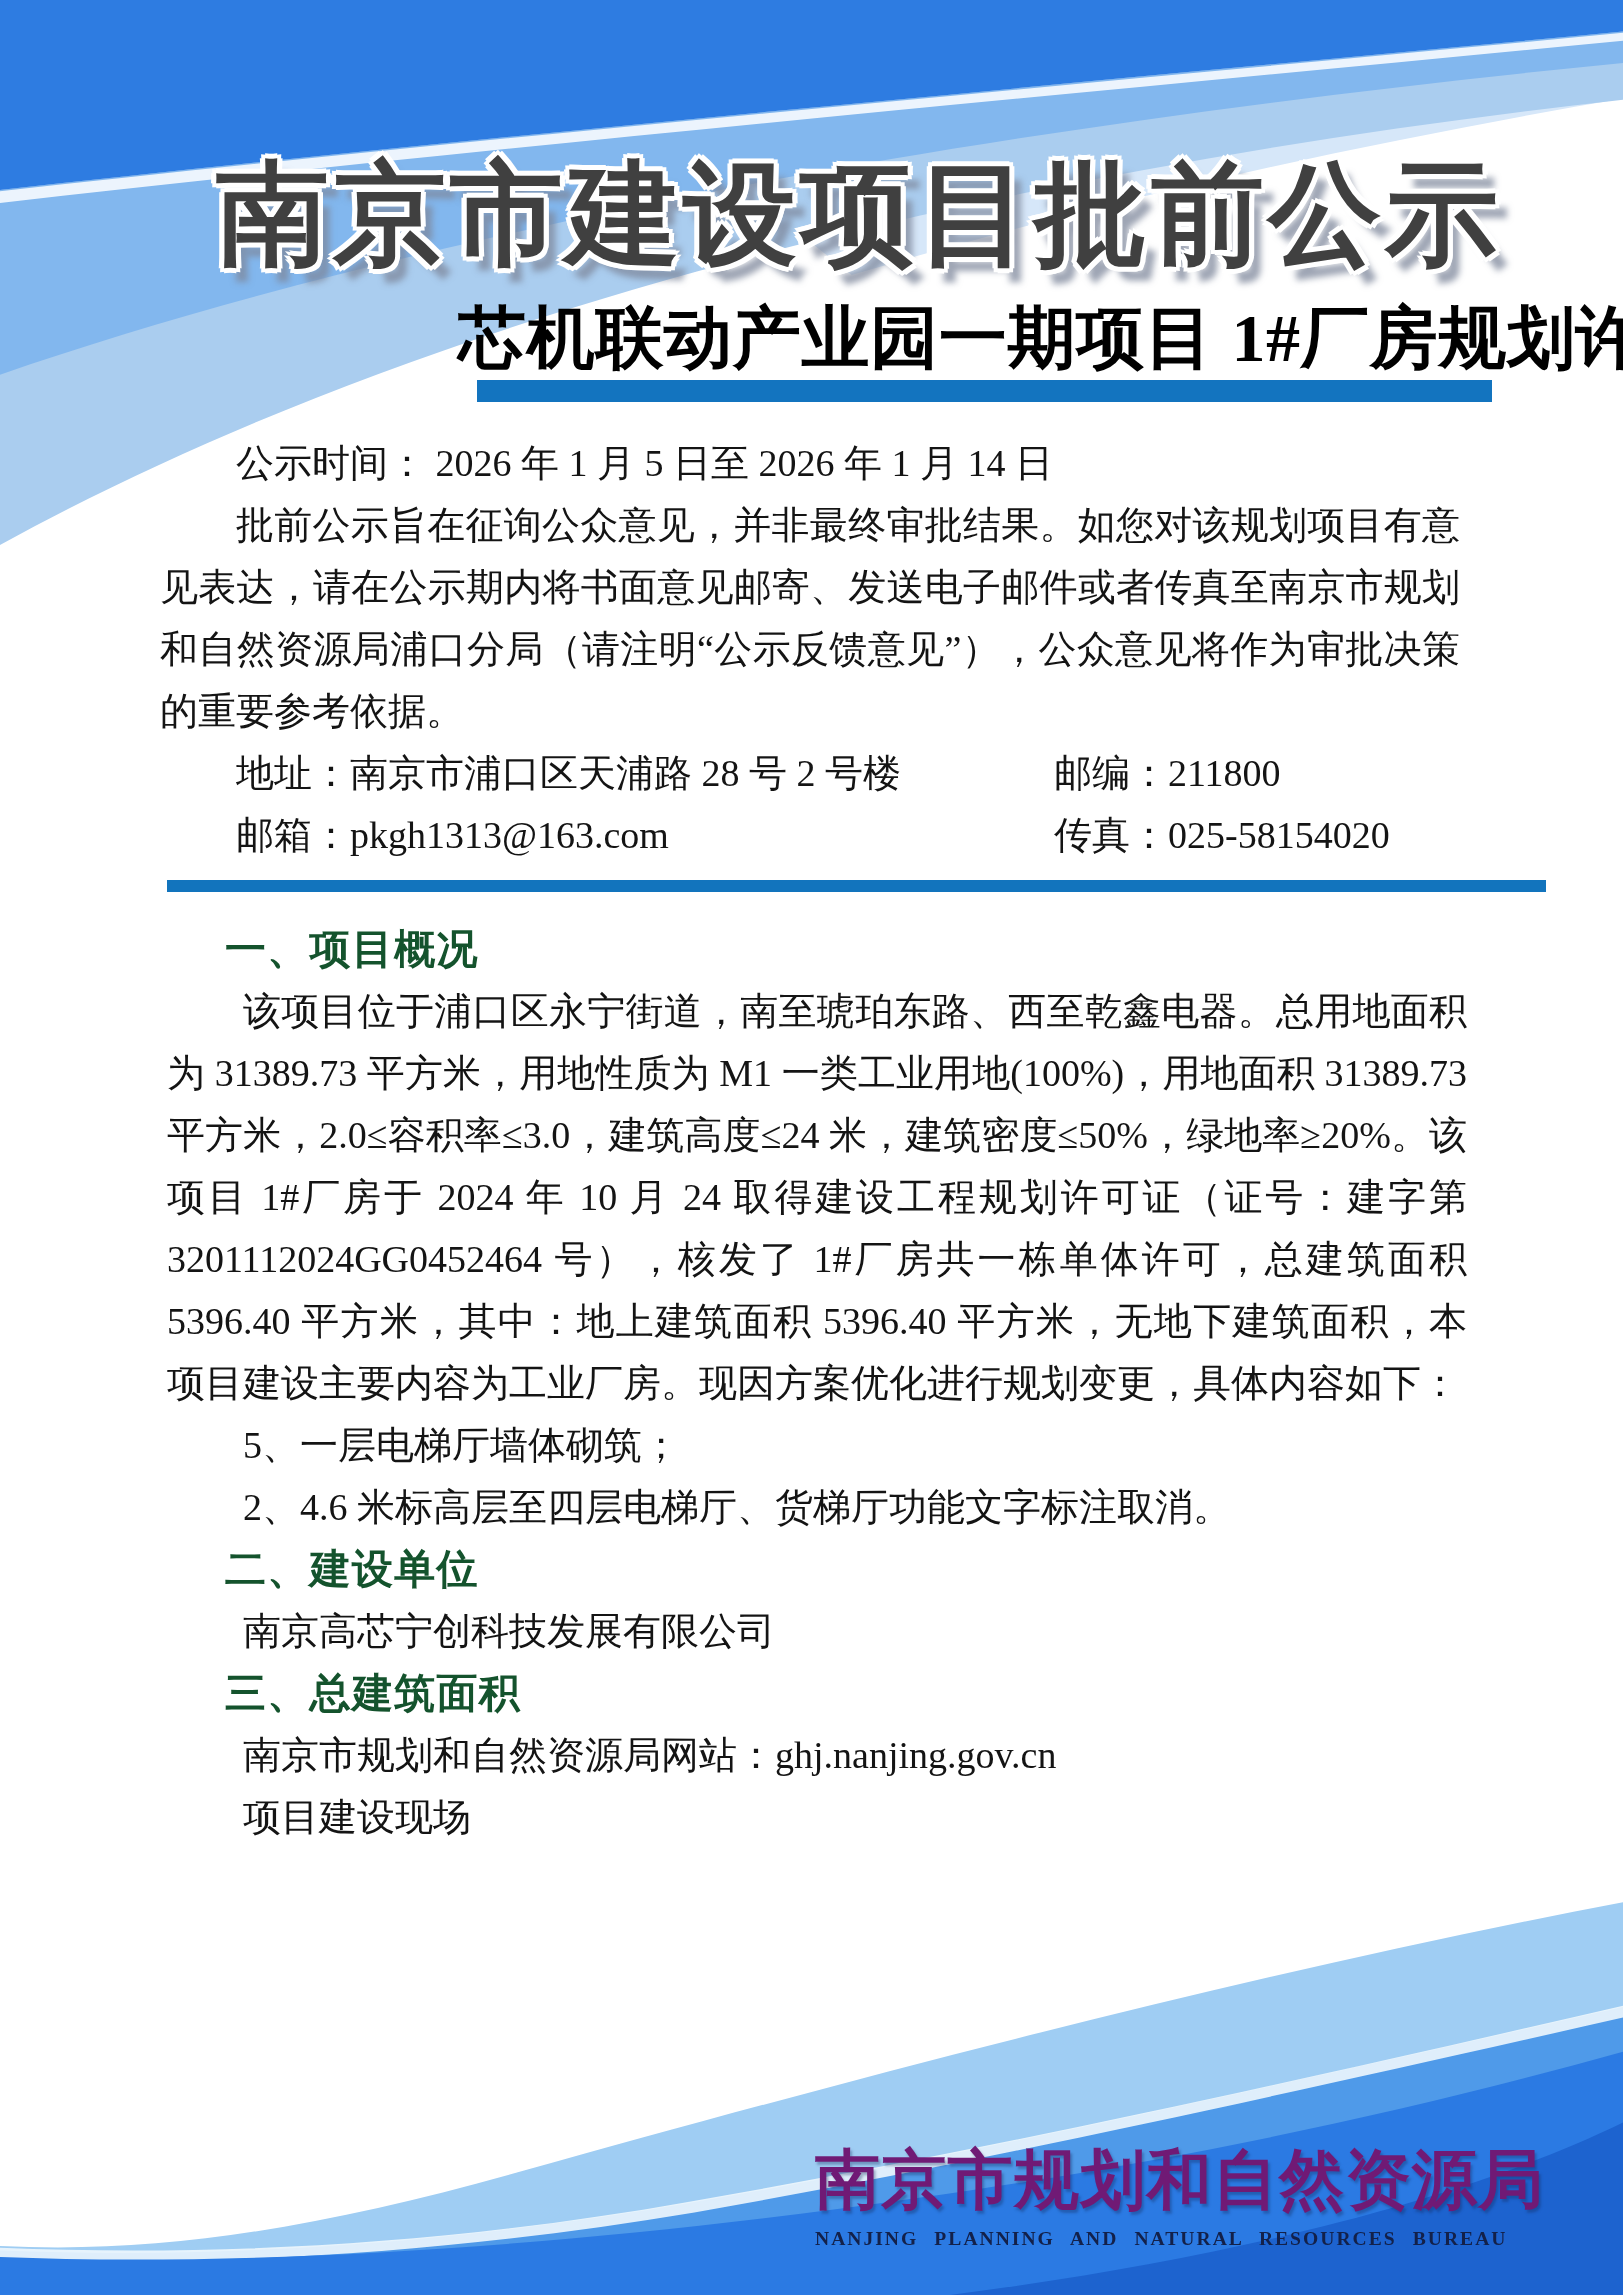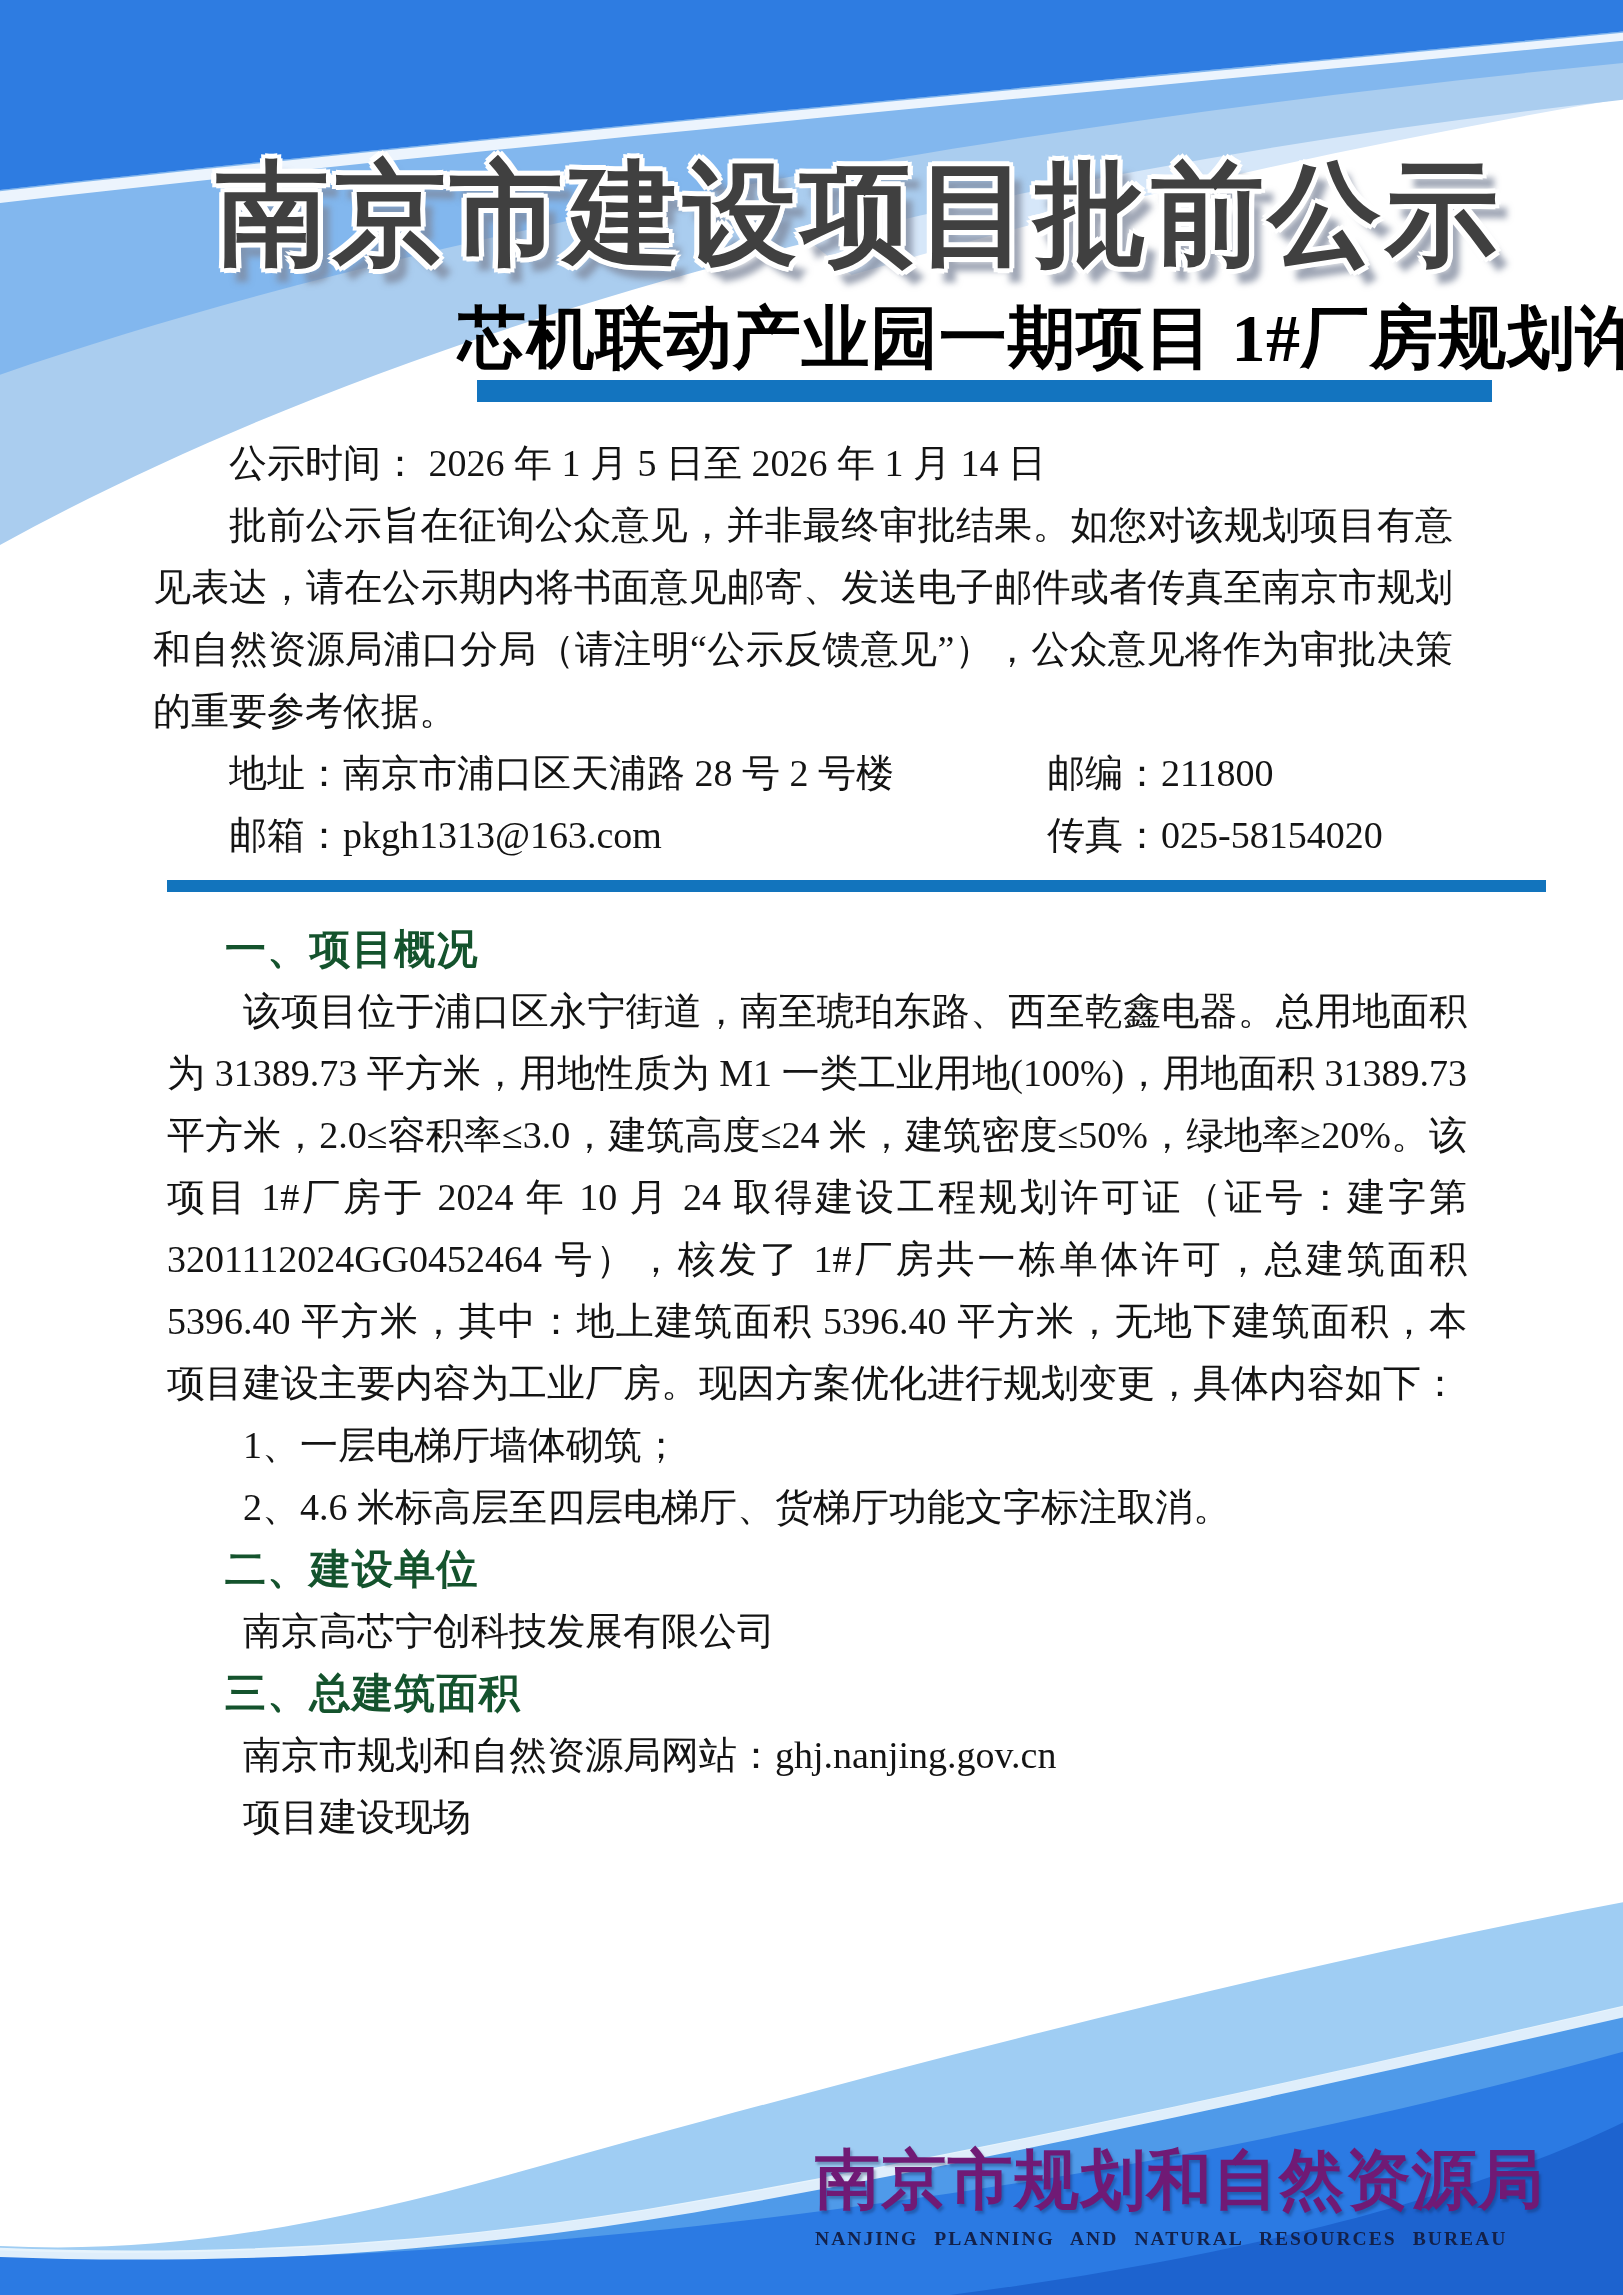--- a/index.html
+++ b/index.html
@@ -32,21 +32,21 @@
     font-size:68px;font-weight:900;color:#000;
     letter-spacing:0.7px;white-space:nowrap;
   }
   #subtitle-bar{
     left:477px;top:380px;width:1015px;height:21.6px;
     background:#1374bf;z-index:3;
   }
 
   
   #notice{
-    left:153px;top:432px;width:1300px;z-index:3;
+    left:160px;top:432px;width:1300px;z-index:3;
     font-size:38px;line-height:62px;
   }
   #notice p{margin:0;text-align:justify;text-indent:2em;}
   .contact-row{display:flex;text-indent:0 !important;gap:44px;}
   .contact-row .c-left{flex:0 0 850px;padding-left:76px;box-sizing:border-box;}
   .contact-row .c-right{flex:1;}
 
   #divider{
     left:167px;top:880px;width:1379px;height:12.4px;
     background:#1274bd;z-index:3;
@@ -113,21 +113,21 @@
       <span class="c-left">邮箱：pkgh1313@163.com</span>
       <span class="c-right">传真：025-58154020</span>
     </div>
   </div>
 
   <div id="divider" class="abs"></div>
 
   <div id="sections" class="abs">
     <h2>一、项目概况</h2>
     <p>该项目位于浦口区永宁街道，南至琥珀东路、西至乾鑫电器。总用地面积为 31389.73 平方米，用地性质为 M1 一类工业用地(100%)，用地面积 31389.73 平方米，2.0≤容积率≤3.0，建筑高度≤24 米，建筑密度≤50%，绿地率≥20%。该项目 1#厂房于 2024 年 10 月 24 取得建设工程规划许可证（证号：建字第 3201112024GG0452464 号），核发了 1#厂房共一栋单体许可，总建筑面积 5396.40 平方米，其中：地上建筑面积 5396.40 平方米，无地下建筑面积，本项目建设主要内容为工业厂房。现因方案优化进行规划变更，具体内容如下：</p>
-    <p>1、一层电梯厅墙体砌筑；</p>
+    <p>5、一层电梯厅墙体砌筑；</p>
     <p>2、4.6 米标高层至四层电梯厅、货梯厅功能文字标注取消。</p>
 
     <h2>二、建设单位</h2>
     <p>南京高芯宁创科技发展有限公司</p>
 
     <h2>三、总建筑面积</h2>
     <p>南京市规划和自然资源局网站：ghj.nanjing.gov.cn</p>
     <p>项目建设现场</p>
   </div>
 

